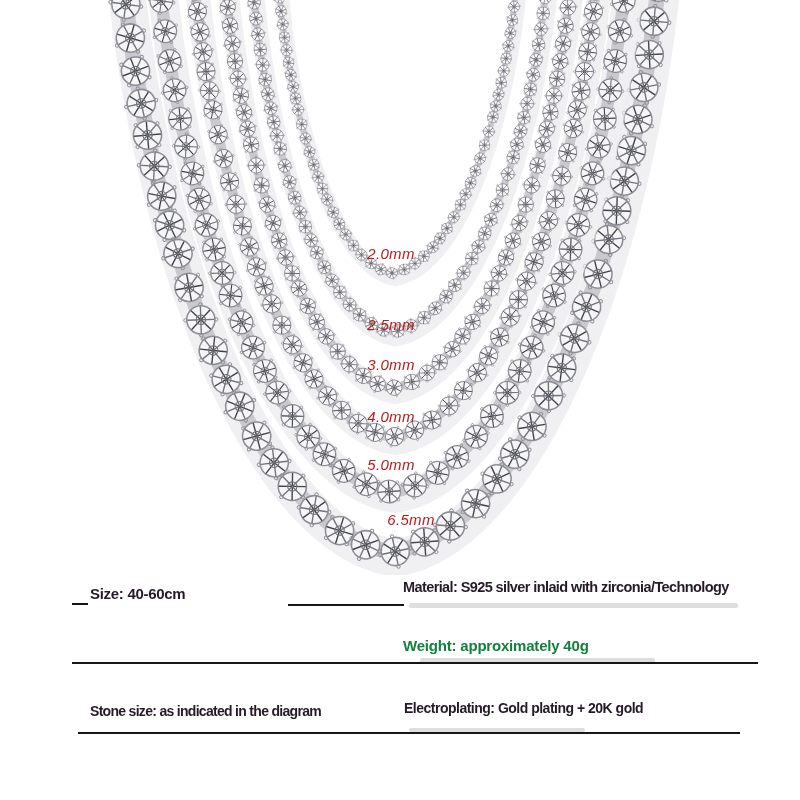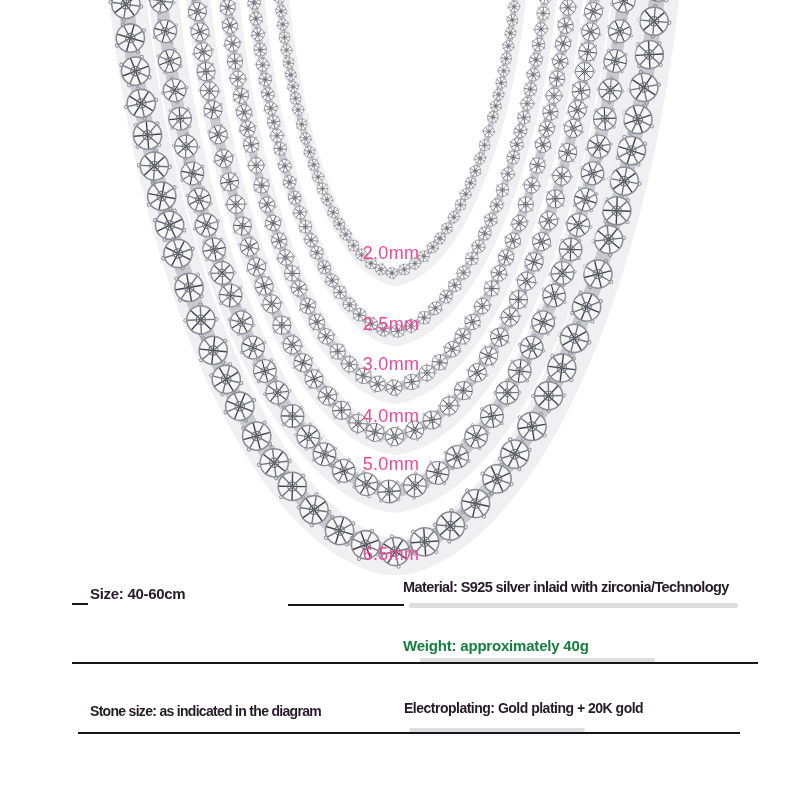--- a/index.html
+++ b/index.html
@@ -1,21 +1,21 @@
 <!DOCTYPE html>
 <html><head>
 <meta charset="utf-8">
 <style>
   html,body{margin:0;padding:0;background:#ffffff;}
   body{width:800px;height:800px;overflow:hidden;font-family:"Liberation Sans",sans-serif;}
   .stage{position:relative;width:800px;height:800px;background:#ffffff;}
   #necklace-svg{position:absolute;top:0;left:0;display:block;}
   .chain-label{
     position:absolute;transform:translate(-50%,-50%);
-    font-size:18px;color:#ec4899;letter-spacing:.3px;white-space:nowrap;
+    font-size:15px;color:#b91c1c;letter-spacing:.3px;white-space:nowrap;font-style:italic;
   }
   .spec-text{position:absolute;font-weight:700;white-space:nowrap;}
   .l1{left:90px;top:585px;font-size:15px;letter-spacing:-.3px;}
   .r1{left:403px;top:579px;font-size:14.5px;letter-spacing:-.6px;}
   .l2{left:90px;top:640px;font-size:16px;letter-spacing:-.3px;}
   .r2{left:403px;top:637px;font-size:15px;letter-spacing:-.2px;}
   .l3{left:90px;top:703px;font-size:14px;letter-spacing:-.7px;}
   .r3{left:404px;top:700px;font-size:14px;letter-spacing:-.5px;}
   .rule{position:absolute;background:#161616;height:2px;}
   .rule1a{left:72px;top:603px;width:16px;}
@@ -373,21 +373,21 @@
         <use href="#stone-sym" x="509.69950601051846" y="-12.861466003005276" width="12" height="12" transform="rotate(183 515.6995060105185 -6.861466003005276)"></use>
         <use href="#stone-sym" x="511.13675516153273" y="-26.669461758076633" width="12" height="12" transform="rotate(236 517.1367551615327 -20.669461758076633)"></use>
       </g>
     </svg>
 
   <div class="chain-label" style="left: 391px; top: 253px;">2.0mm</div>
   <div class="chain-label" style="left: 391px; top: 312px; margin-top: 12px;">2.5mm</div>
   <div class="chain-label" style="left: 391px; top: 364px;">3.0mm</div>
   <div class="chain-label" style="left: 391px; top: 416px;">4.0mm</div>
   <div class="chain-label" style="left: 391px; top: 464px;">5.0mm</div>
-  <div class="chain-label" style="left: 391px; top: 519px; margin-top: 35px;">6.5mm</div>
+  <div class="chain-label" style="left: 411px; top: 519px;">6.5mm</div>
 
   <span class="spec-text l1" style="color: rgb(38, 26, 40);">Size: 40-60cm</span>
   <span class="spec-text r1" style="color: rgb(38, 26, 40);">Material: S925 silver inlaid with zirconia/Technology</span>
   <span class="spec-text r2" style="color: #15803d;">Weight: approximately 40g</span>
   <span class="spec-text l3" style="color: rgb(38, 26, 40);">Stone size: as indicated in the diagram</span>
   <span class="spec-text r3" style="color: rgb(38, 26, 40);">Electroplating: Gold plating + 20K gold</span>
 
   <div class="rule rule1a"></div>
   <div class="smudge smudge1"></div>
   <div class="rule rule1b"></div>

